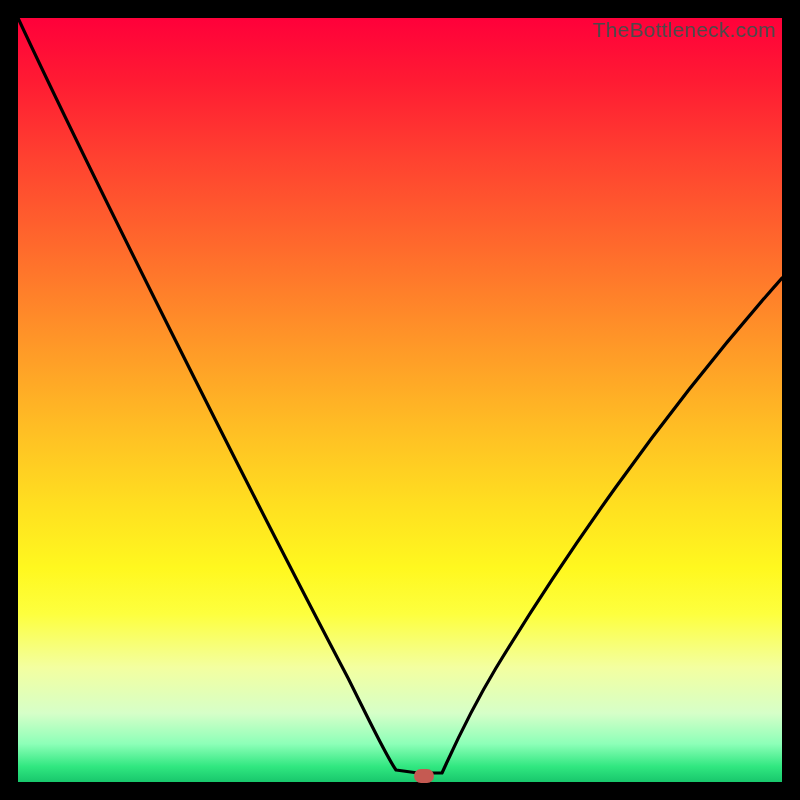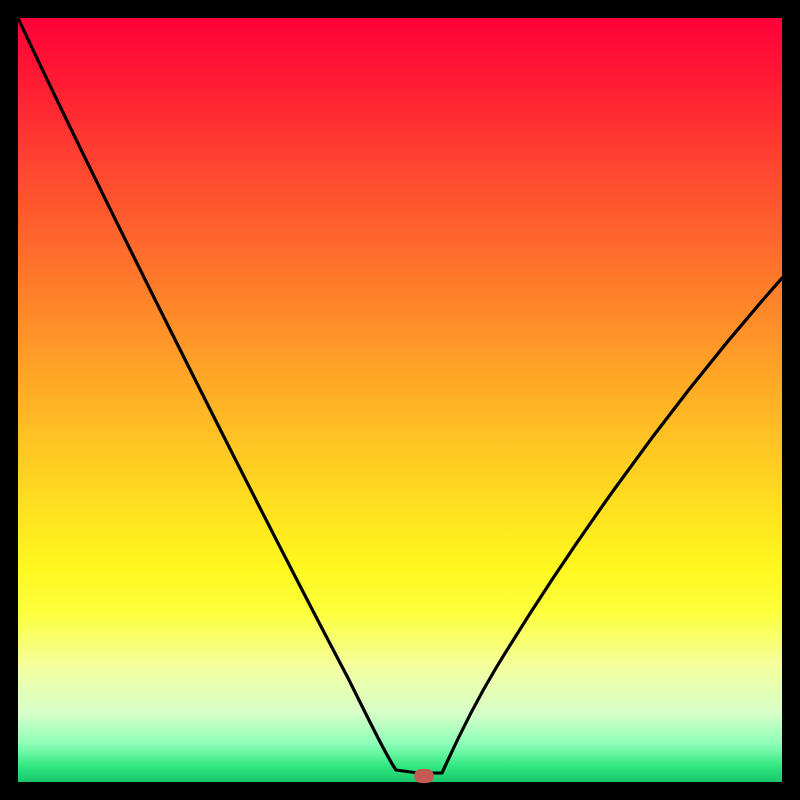--- a/index.html
+++ b/index.html
@@ -56,20 +56,21 @@
     border-radius: 7px;
     background: #c55a52;
     transform: translate(-50%, -50%);
   }
 </style>
 </head>
 <body>
 
 <div class="frame">
   <div class="plot-area">
+    <div class="watermark">TheBottleneck.com</div>
 
     <svg class="curve-svg" viewBox="0 0 764 764" preserveAspectRatio="none">
       <path fill="none" stroke="#000" stroke-width="3.2" stroke-linecap="round" stroke-linejoin="round" d="M 0 0 C 70 150, 230 470, 330 660 C 352 704, 368 738, 378 752 L 400 755 L 424 755 C 432 738, 448 700, 478 650 C 540 548, 640 400, 764 260"></path>
     </svg>
 
     <div class="marker" style="left:53.2%; top:99.2%;"></div>
   </div>
 </div>
 
 </body></html>

